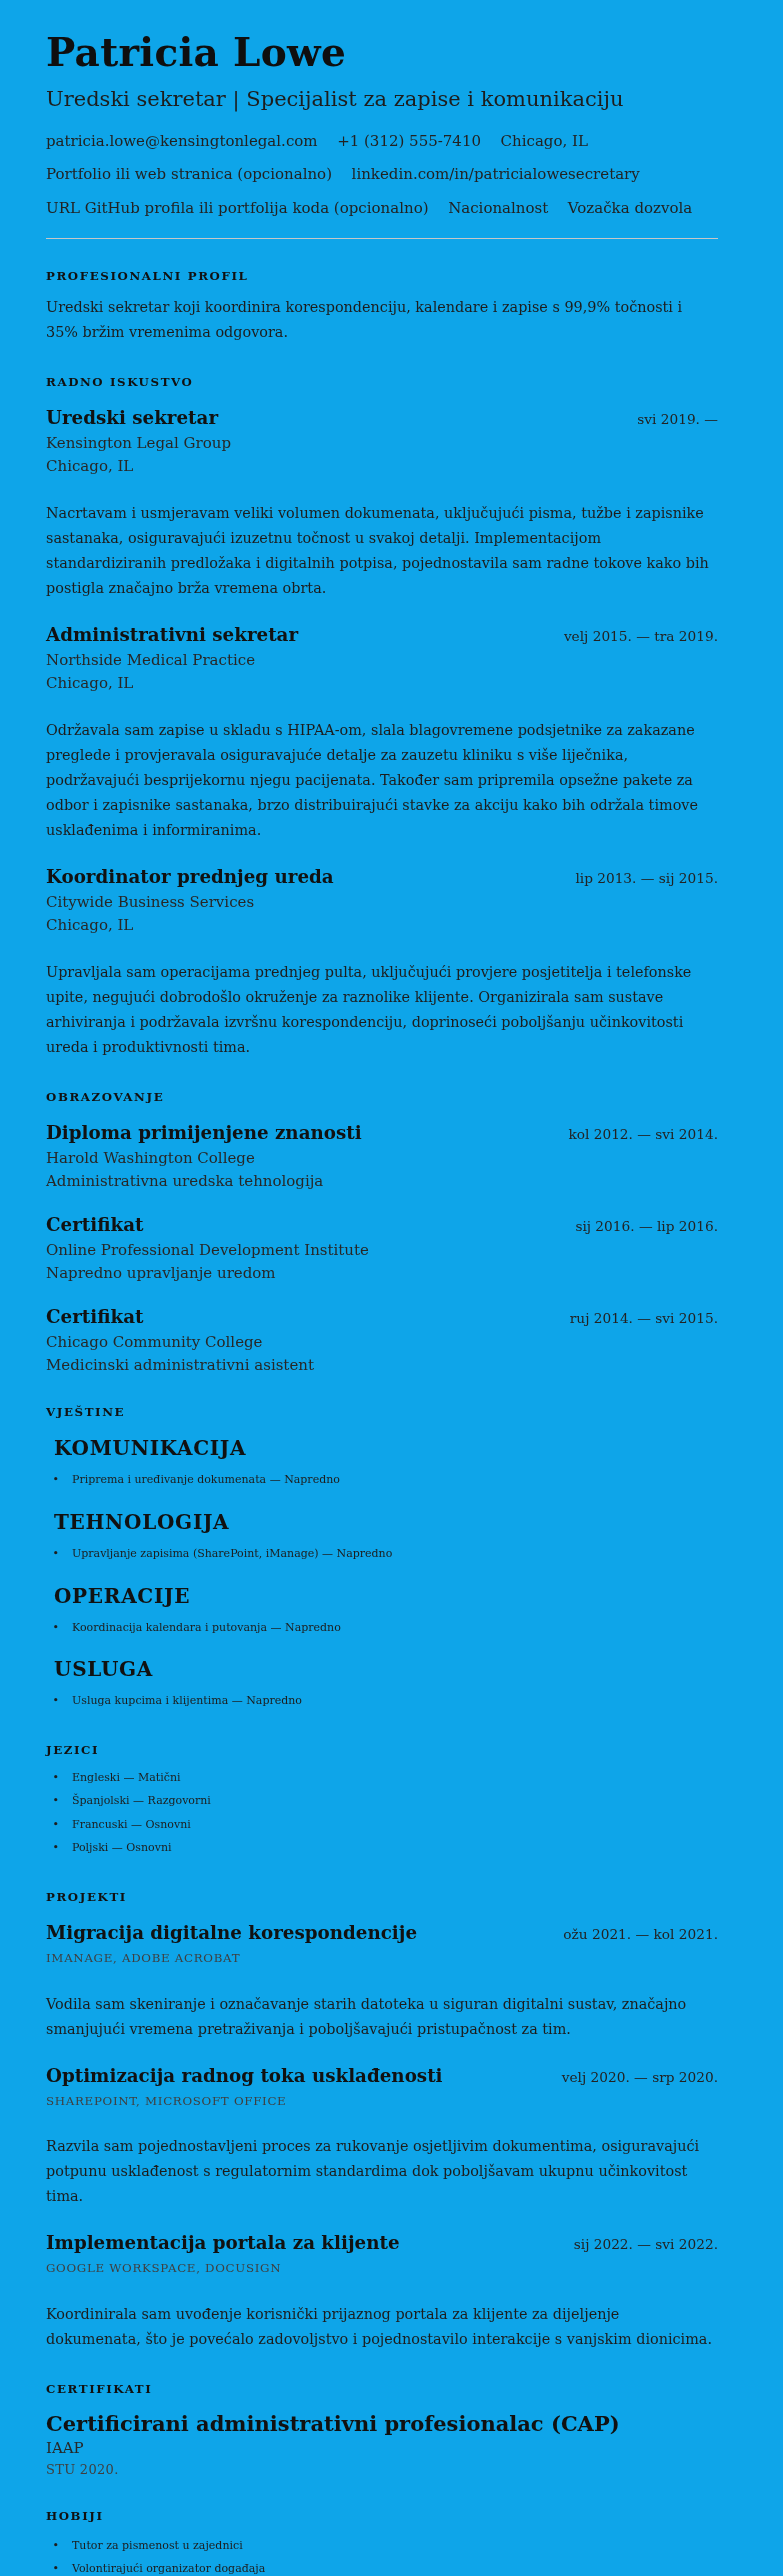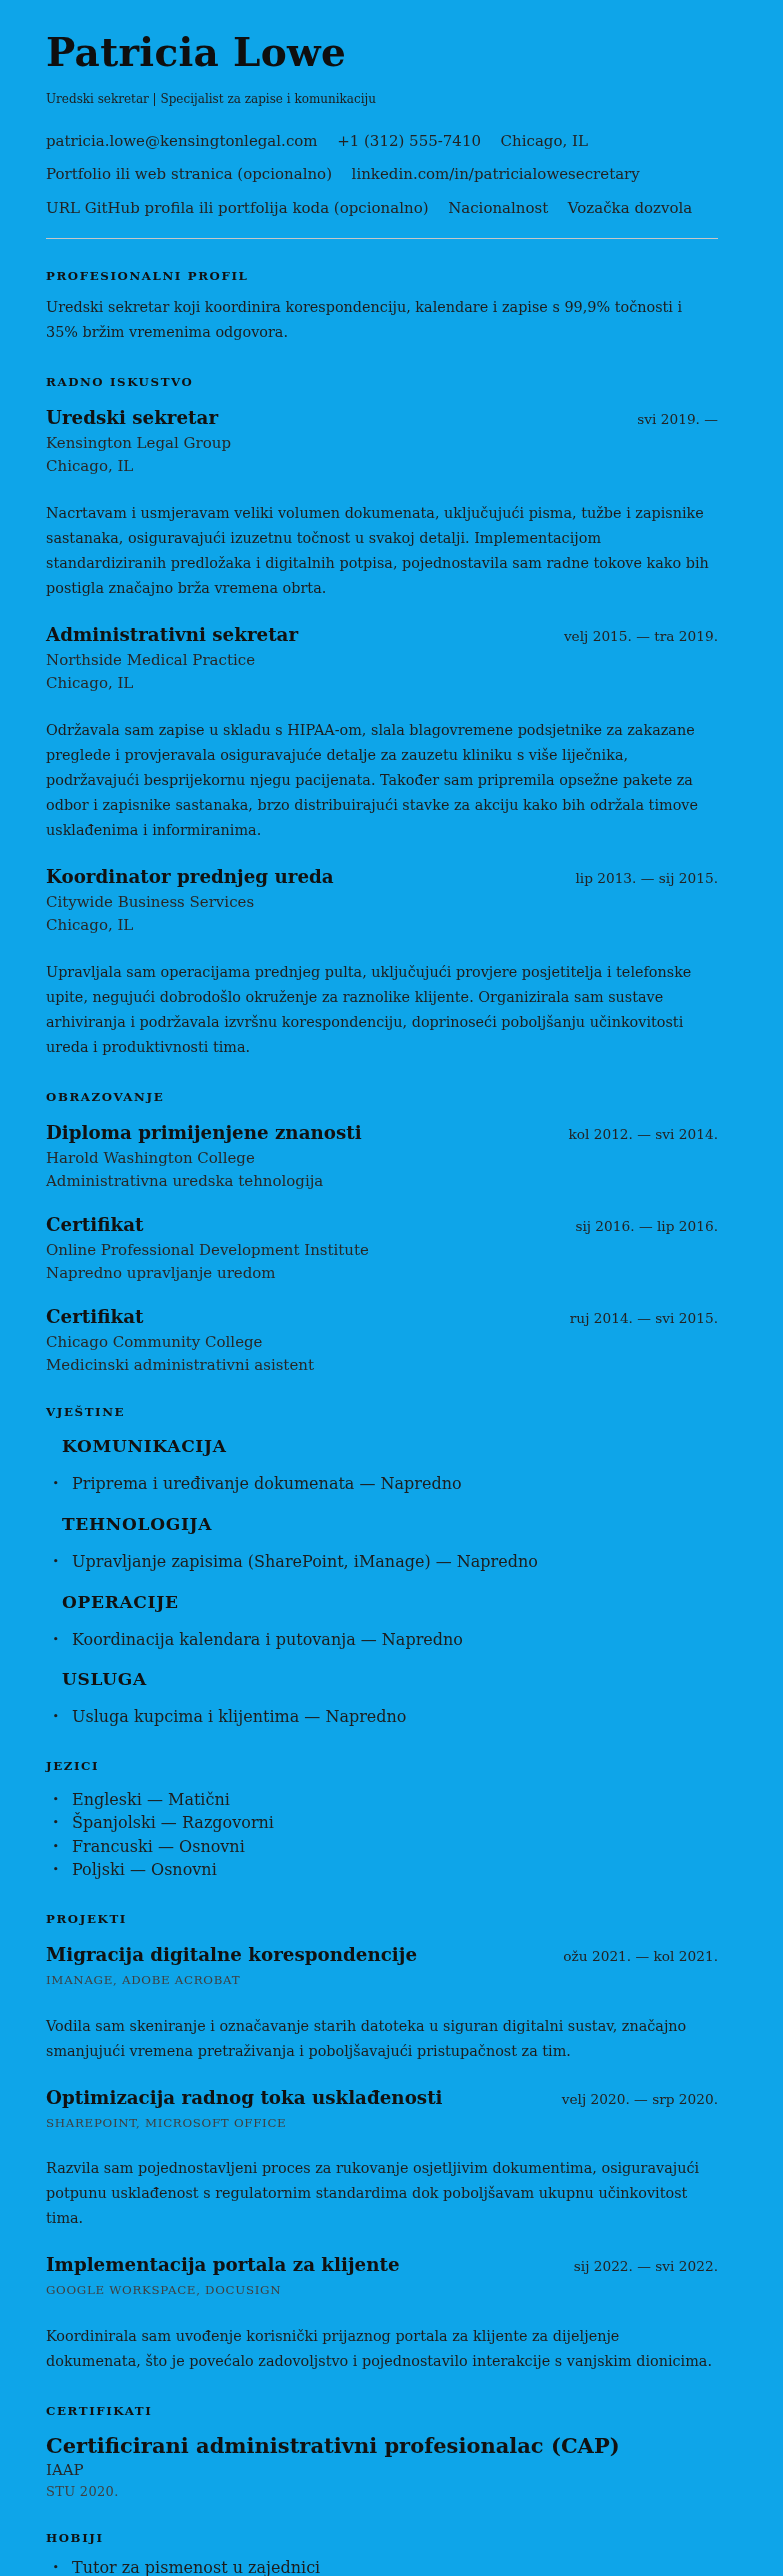--- a/index.html
+++ b/index.html
@@ -3,45 +3,45 @@
 <meta charset="utf-8">
 <style>
   html, body { margin:0; padding:0; background:#ffffff; }
   .page {
     width:784px; min-height:2576px; box-sizing:border-box;
     padding:31px 66px 13px 46px;
     font-family:"DejaVu Serif", serif;
     color:#1d1d1d; background:#0ea5e9;
   }
   .name { font-size:39px; line-height:1.1; margin:0; font-weight:700; color:#0f0f0f; letter-spacing:0.3px; }
-  .subtitle { font-size:12px; line-height:23px; margin:14.4px 0 0 0; color:#1d1d1d; }
+  .subtitle { font-size:21px; line-height:23px; margin:14.4px 0 0 0; color:#1d1d1d; }
   .contact-row { display:flex; flex-wrap:wrap; gap:19.6px; font-size:15px; line-height:21px; color:#222222; margin:12.4px 0 0 0; }
   .contact-row.first { margin-top:19.6px; }
   .divider { border:0; border-top:1.3px solid #c7c7c7; margin:19.6px 0 0 0; }
 
   .section { margin-top:30px; }
   .section-heading { font-size:11.8px; font-weight:700; letter-spacing:1.6px; margin:0; color:#111111; }
 
   .body-text { font-size:14.4px; line-height:25px; margin:11.8px 0 0 0; color:#1d1d1d; }
 
   .entry { margin-top:17px; }
   .entry.following { margin-top:22px; }
   .entry-header { display:flex; justify-content:space-between; align-items:baseline; gap:23px; }
   .entry-title { font-size:18.3px; line-height:23.5px; font-weight:700; margin:0; color:#111111; }
   .entry-date { font-size:13.7px; color:#222222; white-space:nowrap; }
   .entry-sub { font-size:15px; line-height:20px; margin:3.9px 0 0 0; color:#272727; }
   .entry-sub2 { font-size:15px; line-height:20px; margin:2.6px 0 0 0; color:#272727; }
   .entry-desc { font-size:14.4px; line-height:25px; margin:25px 0 0 0; color:#1d1d1d; }
 
   .skill-group { margin-top:18.3px; }
   .skill-group.first { margin-top:17px; }
-  .skill-heading { font-size:17px; font-weight:700; letter-spacing:0.7px; margin:16px; color:#111111; }
+  .skill-heading { font-size:20px; font-weight:700; letter-spacing:0.7px; margin:8px; color:#111111; }
 
   ul.bullet-list { list-style:none; margin:7.8px 0 0 0; padding:0; }
-  .bullet-list li { font-size:16px; line-height:23.5px; padding-left:26px; position:relative; color:#1d1d1d; }
+  .bullet-list li { font-size:11px; line-height:23.5px; padding-left:26px; position:relative; color:#1d1d1d; }
   .bullet-list li::before { content:"\2022"; position:absolute; left:6.5px; top:0; font-size:11px; color:#1d1d1d; }
 
   .project-tech { font-size:11.8px; letter-spacing:0.7px; color:#3f3f3f; margin:6.5px 0 0 0; line-height:15.7px; }
 
   .cert-title { font-size:21px; line-height:22px; font-weight:700; margin:17px 0 0 0; color:#111111; }
   .cert-org { font-size:15px; line-height:20px; margin:3.3px 0 0 0; color:#272727; }
   .cert-date { font-size:13px; line-height:18.3px; margin:2.6px 0 0 0; color:#3f3f3f; letter-spacing:0.3px; }
 </style>
 </head>
 <body>
@@ -167,21 +167,21 @@
     <div class="skill-group">
       <h3 class="skill-heading">USLUGA</h3>
       <ul class="bullet-list">
         <li>Usluga kupcima i klijentima — Napredno</li>
       </ul>
     </div>
   </section>
 
   <section class="section">
     <h2 class="section-heading">JEZICI</h2>
-    <ul class="bullet-list" style="margin-top:15px;">
+    <ul class="bullet-list" style="margin-top:9px;">
       <li>Engleski — Matični</li>
       <li>Španjolski — Razgovorni</li>
       <li>Francuski — Osnovni</li>
       <li>Poljski — Osnovni</li>
     </ul>
   </section>
 
   <section class="section">
     <h2 class="section-heading">PROJEKTI</h2>
 

